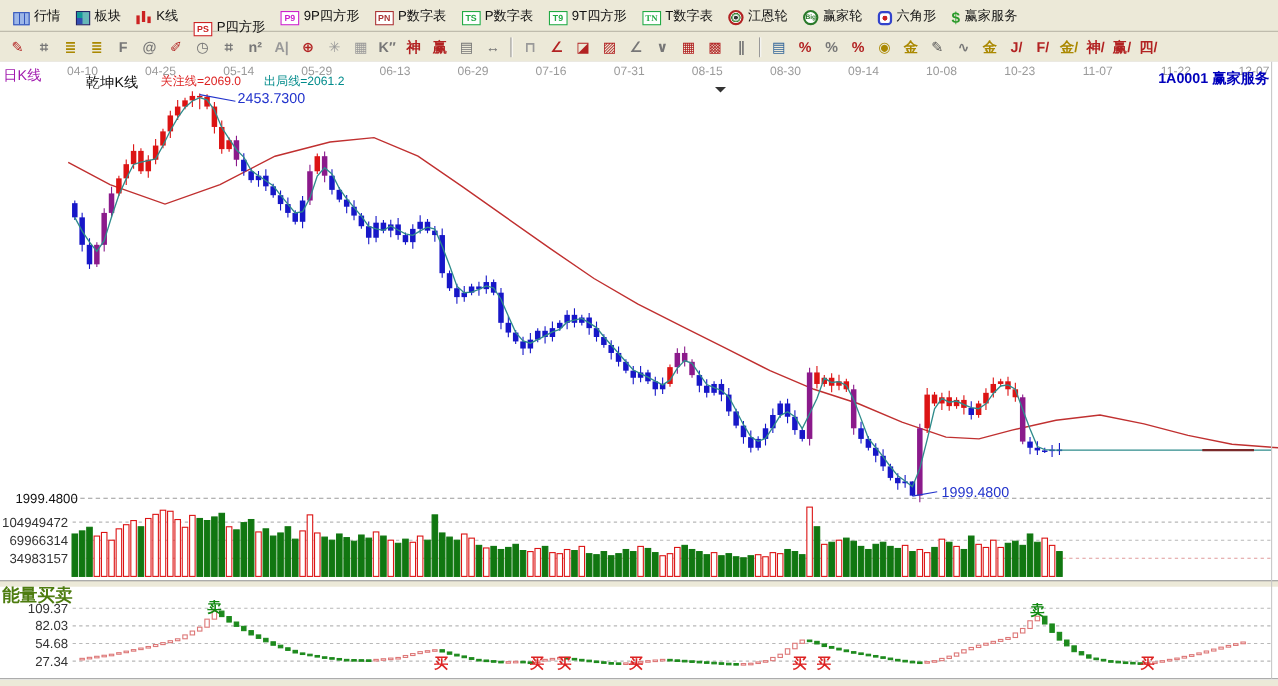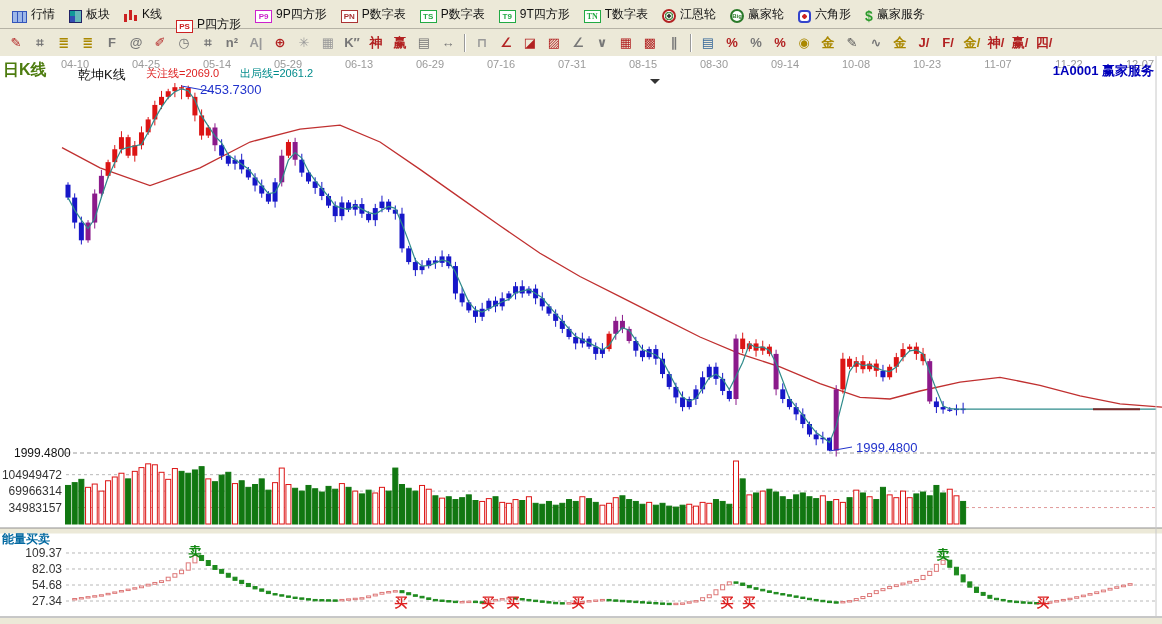--- a/index.html
+++ b/index.html
@@ -788,23 +788,23 @@
           <text x="401" y="551" text-anchor="middle" font-size="13" font-weight="bold" fill="#dd2222">买</text>
           <text x="488" y="551" text-anchor="middle" font-size="13" font-weight="bold" fill="#dd2222">买</text>
           <text x="513" y="551" text-anchor="middle" font-size="13" font-weight="bold" fill="#dd2222">买</text>
           <text x="578" y="551" text-anchor="middle" font-size="13" font-weight="bold" fill="#dd2222">买</text>
           <text x="727" y="551" text-anchor="middle" font-size="13" font-weight="bold" fill="#dd2222">买</text>
           <text x="749" y="551" text-anchor="middle" font-size="13" font-weight="bold" fill="#dd2222">买</text>
           <text x="1043" y="551" text-anchor="middle" font-size="13" font-weight="bold" fill="#dd2222">买</text>
         </g>
       </svg>
 
-    <div class="ovl" style="left:3px;top:4px;color:#4d7c0f;font-weight:bold;font-size:16px">日K线</div>
+    <div class="ovl" style="left:3px;top:4px;color:#a21caf;font-weight:normal;font-size:13px">日K线</div>
     <div class="ovl" style="left:78px;top:10px;color:#111;font-size:13px">乾坤K线</div>
     <div class="ovl" style="left:146px;top:10px;color:#dd2222;font-size:11px">关注线=2069.0</div>
     <div class="ovl" style="left:240px;top:10px;color:#008b8b;font-size:11px">出局线=2061.2</div>
     <div class="ovl" style="right:8px;top:6px;color:#0000bb;font-weight:bold;font-size:13px">1A0001  赢家服务</div>
-    <div class="ovl" style="left:200px;top:26px;color:#2233cc;font-size:13px">2453.7300</div>
+    <div class="ovl" style="left:216px;top:26px;color:#2233cc;font-size:13px">2453.7300</div>
     <div class="ovl" style="left:14px;top:390px;color:#111;font-size:12px">1999.4800</div>
     <div class="ovl" style="left:856px;top:384px;color:#2233cc;font-size:13px">1999.4800</div>
-    <div class="ovl" style="left:2px;top:475px;color:#0369a1;font-weight:bold;font-size:12px">能量买卖</div>
+    <div class="ovl" style="left:2px;top:475px;color:#4d7c0f;font-weight:bold;font-size:16px">能量买卖</div>
   </div>
 </div>
 
 </body></html>

